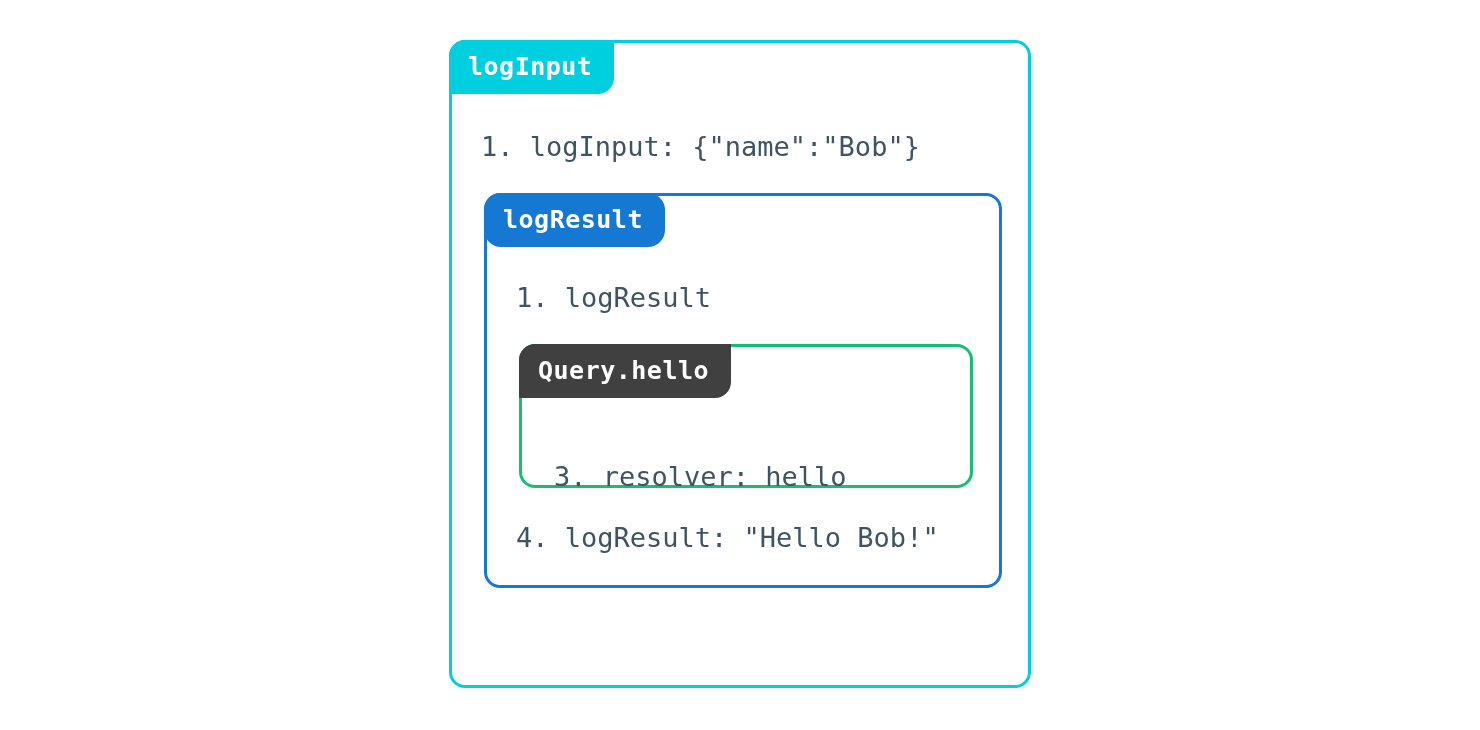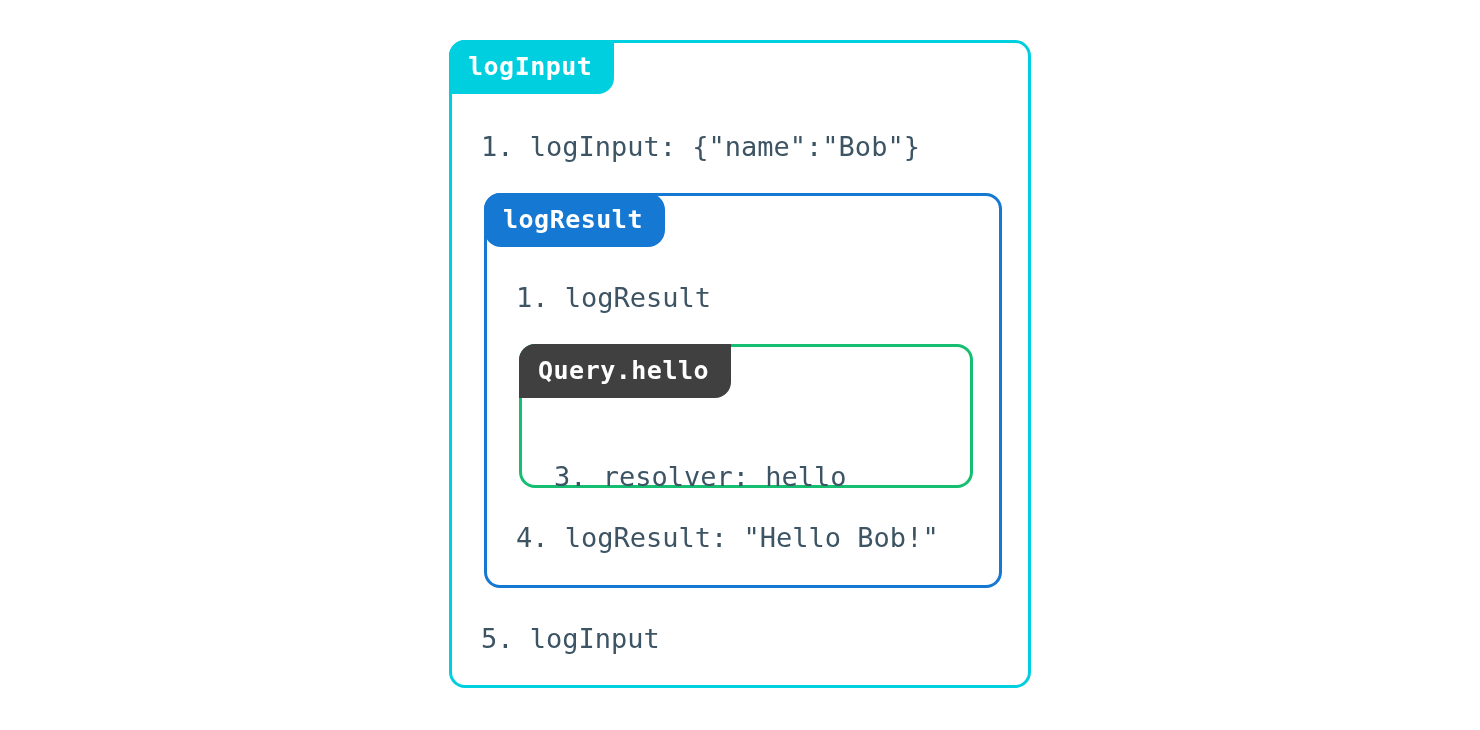--- a/index.html
+++ b/index.html
@@ -116,17 +116,16 @@
         <div class="tab tab-green">Query.hello</div>
 
         <div class="line line-3">3. resolver: hello</div>
 
       </div>
 
       <div class="line line-4">4. logResult: "Hello Bob!"</div>
 
     </div>
 
-    <div class="line line-5">5. logInput</div>
 
   </div>
 
 </div>
 
 </body></html>

